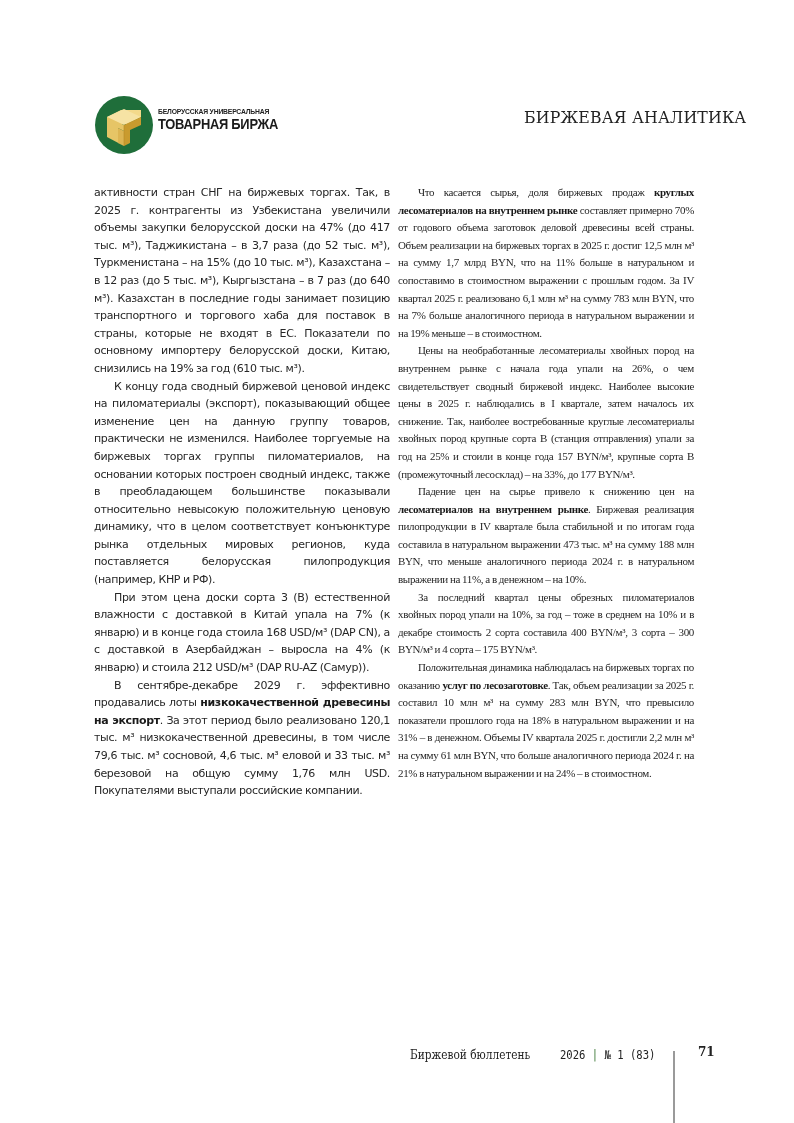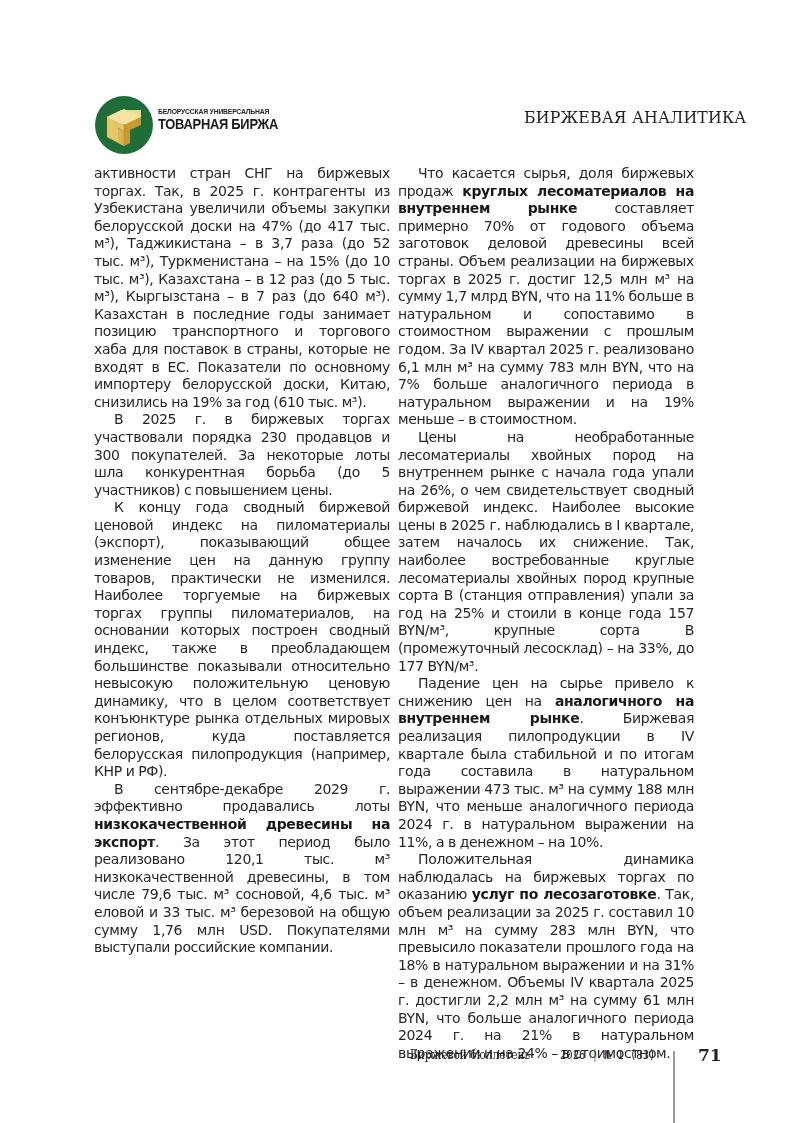--- a/index.html
+++ b/index.html
@@ -5,34 +5,34 @@
   html, body { margin: 0; padding: 0; background: #ffffff; }
   body { width: 794px; height: 1123px; position: relative; overflow: hidden; font-family: "DejaVu Sans", sans-serif; color: #1e1e1e; }
   .header { position: absolute; left: 0; top: 0; width: 794px; height: 160px; }
   .logo { position: absolute; left: 94px; top: 95px; width: 60px; height: 60px; display: flex; align-items: center; }
   .logo-mark { width: 60px; height: 60px; }
   .logo-text { position: absolute; left: 158px; top: 107px; }
   .logo-line1 { font-family: "Liberation Sans", sans-serif; font-weight: bold; font-size: 7.4px; letter-spacing: -0.2px; color: #222; line-height: 9px; transform: scaleX(0.92); transform-origin: left; white-space: nowrap; }
   .logo-line2 { font-family: "Liberation Sans", sans-serif; font-weight: bold; font-size: 15px; letter-spacing: -0.3px; color: #1a1a1a; line-height: 16px; transform: scaleX(0.86); transform-origin: left; white-space: nowrap; }
   .section-title { position: absolute; left: 524px; top: 107px; font-family: "DejaVu Serif", serif; font-size: 17.5px; letter-spacing: 0.2px; color: #222; white-space: nowrap; transform: scaleX(0.9); transform-origin: left; }
 
-  .col { position: absolute; top: 165px; width: 296px; font-size: 14px; line-height: 17.6px; text-align: justify; hyphens: manual; color: #262626; }
+  .col { position: absolute; top: 184px; width: 296px; font-size: 11px; line-height: 17.6px; text-align: justify; hyphens: manual; color: #262626; }
   .col-left { left: 94px; }
-  .col-right { left: 398px; }
+  .col-right { left: 398px; font-family: Liberation Serif, serif; }
   .col p { margin: 0; text-indent: 0; }
   .col p.ind { text-indent: 20px; }
   .col b { font-weight: bold; color: #1a1a1a; }
   .txt { letter-spacing: -0.35px; word-spacing: -0.3px; }
 
   .footer { position: absolute; left: 0; top: 1040px; width: 794px; height: 83px; }
   .footer-journal { position: absolute; left: 410px; top: 1048px; font-family: "DejaVu Serif", serif; font-size: 12px; color: #222; white-space: nowrap; transform: scaleX(0.88); transform-origin: left; }
   .footer-issue { position: absolute; left: 560px; top: 1048px; font-family: "DejaVu Sans Mono", monospace; font-size: 12px; color: #222; white-space: nowrap; transform: scaleX(0.88); transform-origin: left; }
   .footer-issue .sep { color: #3f7a3a; }
   .footer-rule { position: absolute; left: 673px; top: 1051px; width: 2px; height: 72px; background: #9a9a9a; }
-  .page-number { position: absolute; left: 698px; top: 1045px; font-family: "DejaVu Serif", serif; font-weight: bold; font-size: 17px; color: #222; }
+  .page-number { position: absolute; left: 698px; top: 1045px; font-family: "DejaVu Serif", serif; font-weight: bold; font-size: 12px; color: #222; }
 </style>
 </head>
 <body>
 
 <div class="header">
   <div class="logo">
     <svg class="logo-mark" viewBox="0 0 60 60">
       <circle cx="30" cy="30" r="29" fill="#1f6e3a"></circle>
 
       <polygon points="13,22 27,15 47,15 47,22 33,29 13,29" fill="#f3d98a"></polygon>
@@ -48,28 +48,29 @@
   </div>
   <div class="logo-text">
     <div class="logo-line1">БЕЛОРУССКАЯ УНИВЕРСАЛЬНАЯ</div>
     <div class="logo-line2">ТОВАРНАЯ БИРЖА</div>
   </div>
   <div class="section-title">БИРЖЕВАЯ АНАЛИТИКА</div>
 </div>
 
 <div class="col col-left txt" id="left-col">
     <p><span>активности стран СНГ на биржевых торгах. Так, в 2025 г. контрагенты из Узбекистана увеличили объемы закупки белорусской доски на 47% (до 417 тыс. м³), Таджикистана – в 3,7 раза (до 52 тыс. м³), Туркменистана – на 15% (до 10 тыс. м³), Казахстана – в 12 раз (до 5 тыс. м³), Кыргызстана – в 7 раз (до 640 м³). Казахстан в последние годы занимает позицию транспортного и торгового хаба для поставок в страны, которые не входят в ЕС. Показатели по основному импортеру белорусской доски, Китаю, снизились на 19% за год (610 тыс. м³).</span></p>
-    <p class="ind"><span>В 2025 г. в биржевых торгах участвовали порядка 230 продавцов и 300 покупателей. За некоторые лоты шла конкурентная борьба (до 5 участников) с повышением цены.</span></p>
     <p class="ind"><span>К концу года сводный биржевой ценовой индекс на пиломатериалы (экспорт), показывающий общее изменение цен на данную группу товаров, практически не изменился. Наиболее торгуемые на биржевых торгах группы пиломатериалов, на основании которых построен сводный индекс, также в преобладающем большинстве показывали относительно невысокую положительную ценовую динамику, что в целом соответствует конъюнктуре рынка отдельных мировых регионов, куда поставляется белорусская пилопродукция (например, КНР и РФ).</span></p>
+    <p class="ind"><span>При этом цена доски сорта 3 (В) естественной влажности с доставкой в Китай упала на 7% (к январю) и в конце года стоила 168 USD/м³ (DAP CN), а с доставкой в Азербайджан – выросла на 4% (к январю) и стоила 212 USD/м³ (DAP RU-AZ (Самур)).</span></p>
     <p class="ind"><span>В сентябре-декабре 2029 г. эффективно продавались лоты </span><b>низкокачественной древесины на экспорт</b><span>. За этот период было реализовано 120,1 тыс. м³ низкокачественной древесины, в том числе 79,6 тыс. м³ сосновой, 4,6 тыс. м³ еловой и 33 тыс. м³ березовой на общую сумму 1,76 млн USD. Покупателями выступали российские компании.</span></p>
   </div>
 <div class="col col-right txt" id="right-col">
     <p class="ind"><span>Что касается сырья, доля биржевых продаж </span><b>круглых лесоматериалов на внутреннем рынке</b><span> составляет примерно 70% от годового объема заготовок деловой древесины всей страны. Объем реализации на биржевых торгах в 2025 г. достиг 12,5 млн м³ на сумму 1,7 млрд BYN, что на 11% больше в натуральном и сопоставимо в стоимостном выражении с прошлым годом. За IV квартал 2025 г. реализовано 6,1 млн м³ на сумму 783 млн BYN, что на 7% больше аналогичного периода в натуральном выражении и на 19% меньше – в стоимостном.</span></p>
     <p class="ind"><span>Цены на необработанные лесоматериалы хвойных пород на внутреннем рынке с начала года упали на 26%, о чем свидетельствует сводный биржевой индекс. Наиболее высокие цены в 2025 г. наблюдались в I квартале, затем началось их снижение. Так, наиболее востребованные круглые лесоматериалы хвойных пород крупные сорта В (станция отправления) упали за год на 25% и стоили в конце года 157 BYN/м³, крупные сорта В (промежуточный лесосклад) – на 33%, до 177 BYN/м³.</span></p>
-    <p class="ind"><span>Падение цен на сырье привело к снижению цен на </span><b>аналогичного на внутреннем рынке</b><span>. Биржевая реализация пилопродукции в IV квартале была стабильной и по итогам года составила в натуральном выражении 473 тыс. м³ на сумму 188 млн BYN, что меньше аналогичного периода 2024 г. в натуральном выражении на 11%, а в денежном – на 10%.</span></p>
+    <p class="ind"><span>Падение цен на сырье привело к снижению цен на </span><b>лесоматериалов на внутреннем рынке</b><span>. Биржевая реализация пилопродукции в IV квартале была стабильной и по итогам года составила в натуральном выражении 473 тыс. м³ на сумму 188 млн BYN, что меньше аналогичного периода 2024 г. в натуральном выражении на 11%, а в денежном – на 10%.</span></p>
+    <p class="ind"><span>За последний квартал цены обрезных пиломатериалов хвойных пород упали на 10%, за год – тоже в среднем на 10% и в декабре стоимость 2 сорта составила 400 BYN/м³, 3 сорта – 300 BYN/м³ и 4 сорта – 175 BYN/м³.</span></p>
     <p class="ind"><span>Положительная динамика наблюдалась на биржевых торгах по оказанию </span><b>услуг по лесозаготовке</b><span>. Так, объем реализации за 2025 г. составил 10 млн м³ на сумму 283 млн BYN, что превысило показатели прошлого года на 18% в натуральном выражении и на 31% – в денежном. Объемы IV квартала 2025 г. достигли 2,2 млн м³ на сумму 61 млн BYN, что больше аналогичного периода 2024 г. на 21% в натуральном выражении и на 24% – в стоимостном.</span></p>
   </div>
 
 <div class="footer"></div>
 <div class="footer-journal">Биржевой бюллетень</div>
 <div class="footer-issue">
   <span>2026</span>
   <span class="sep">|</span>
   <span>№ 1 (83)</span>
 </div>

